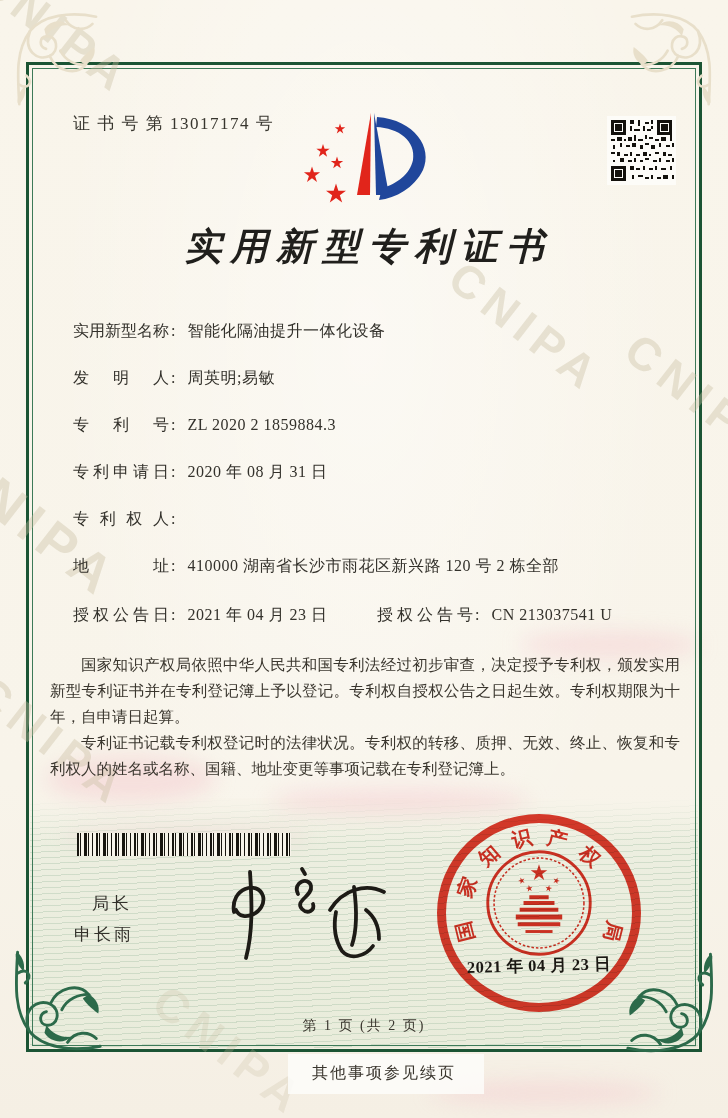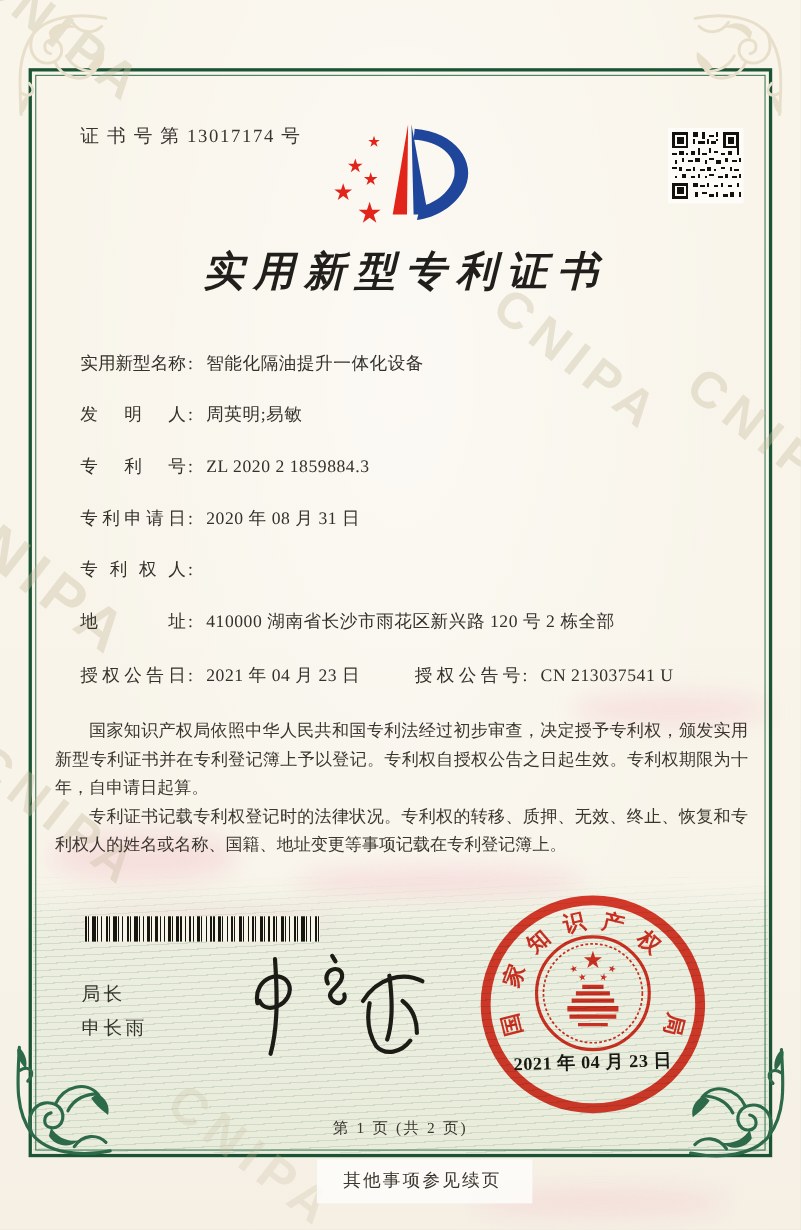--- a/index.html
+++ b/index.html
@@ -85,21 +85,21 @@
     position:absolute;z-index:4;left:77px;top:833px;width:214px;height:23px;
     background:repeating-linear-gradient(90deg,
       #17150f 0 2px, #f7f4ea 2px 3px,
       #17150f 3px 4px, #f7f4ea 4px 7px,
       #17150f 7px 10px,#f7f4ea 10px 11px,
       #17150f 11px 12px,#f7f4ea 12px 15px,
       #17150f 15px 16px,#f7f4ea 16px 19px);
   }
 
   
-  .director-title{position:absolute;z-index:4;left:74px;top:892px;font-size:17px;letter-spacing:3px;}
+  .director-title{position:absolute;z-index:4;left:92px;top:892px;font-size:17px;letter-spacing:3px;}
   .director-name{position:absolute;z-index:4;left:74px;top:923px;font-size:17px;letter-spacing:3px;}
   .signature{position:absolute;z-index:5;left:206px;top:860px;width:200px;height:108px;}
 
   
   .seal{
     position:absolute;z-index:6;left:437px;top:814px;width:204px;height:198px;
     border:9px solid rgba(219,42,27,.92);border-radius:50%;
     mix-blend-mode:multiply;
   }
   .seal-char{

